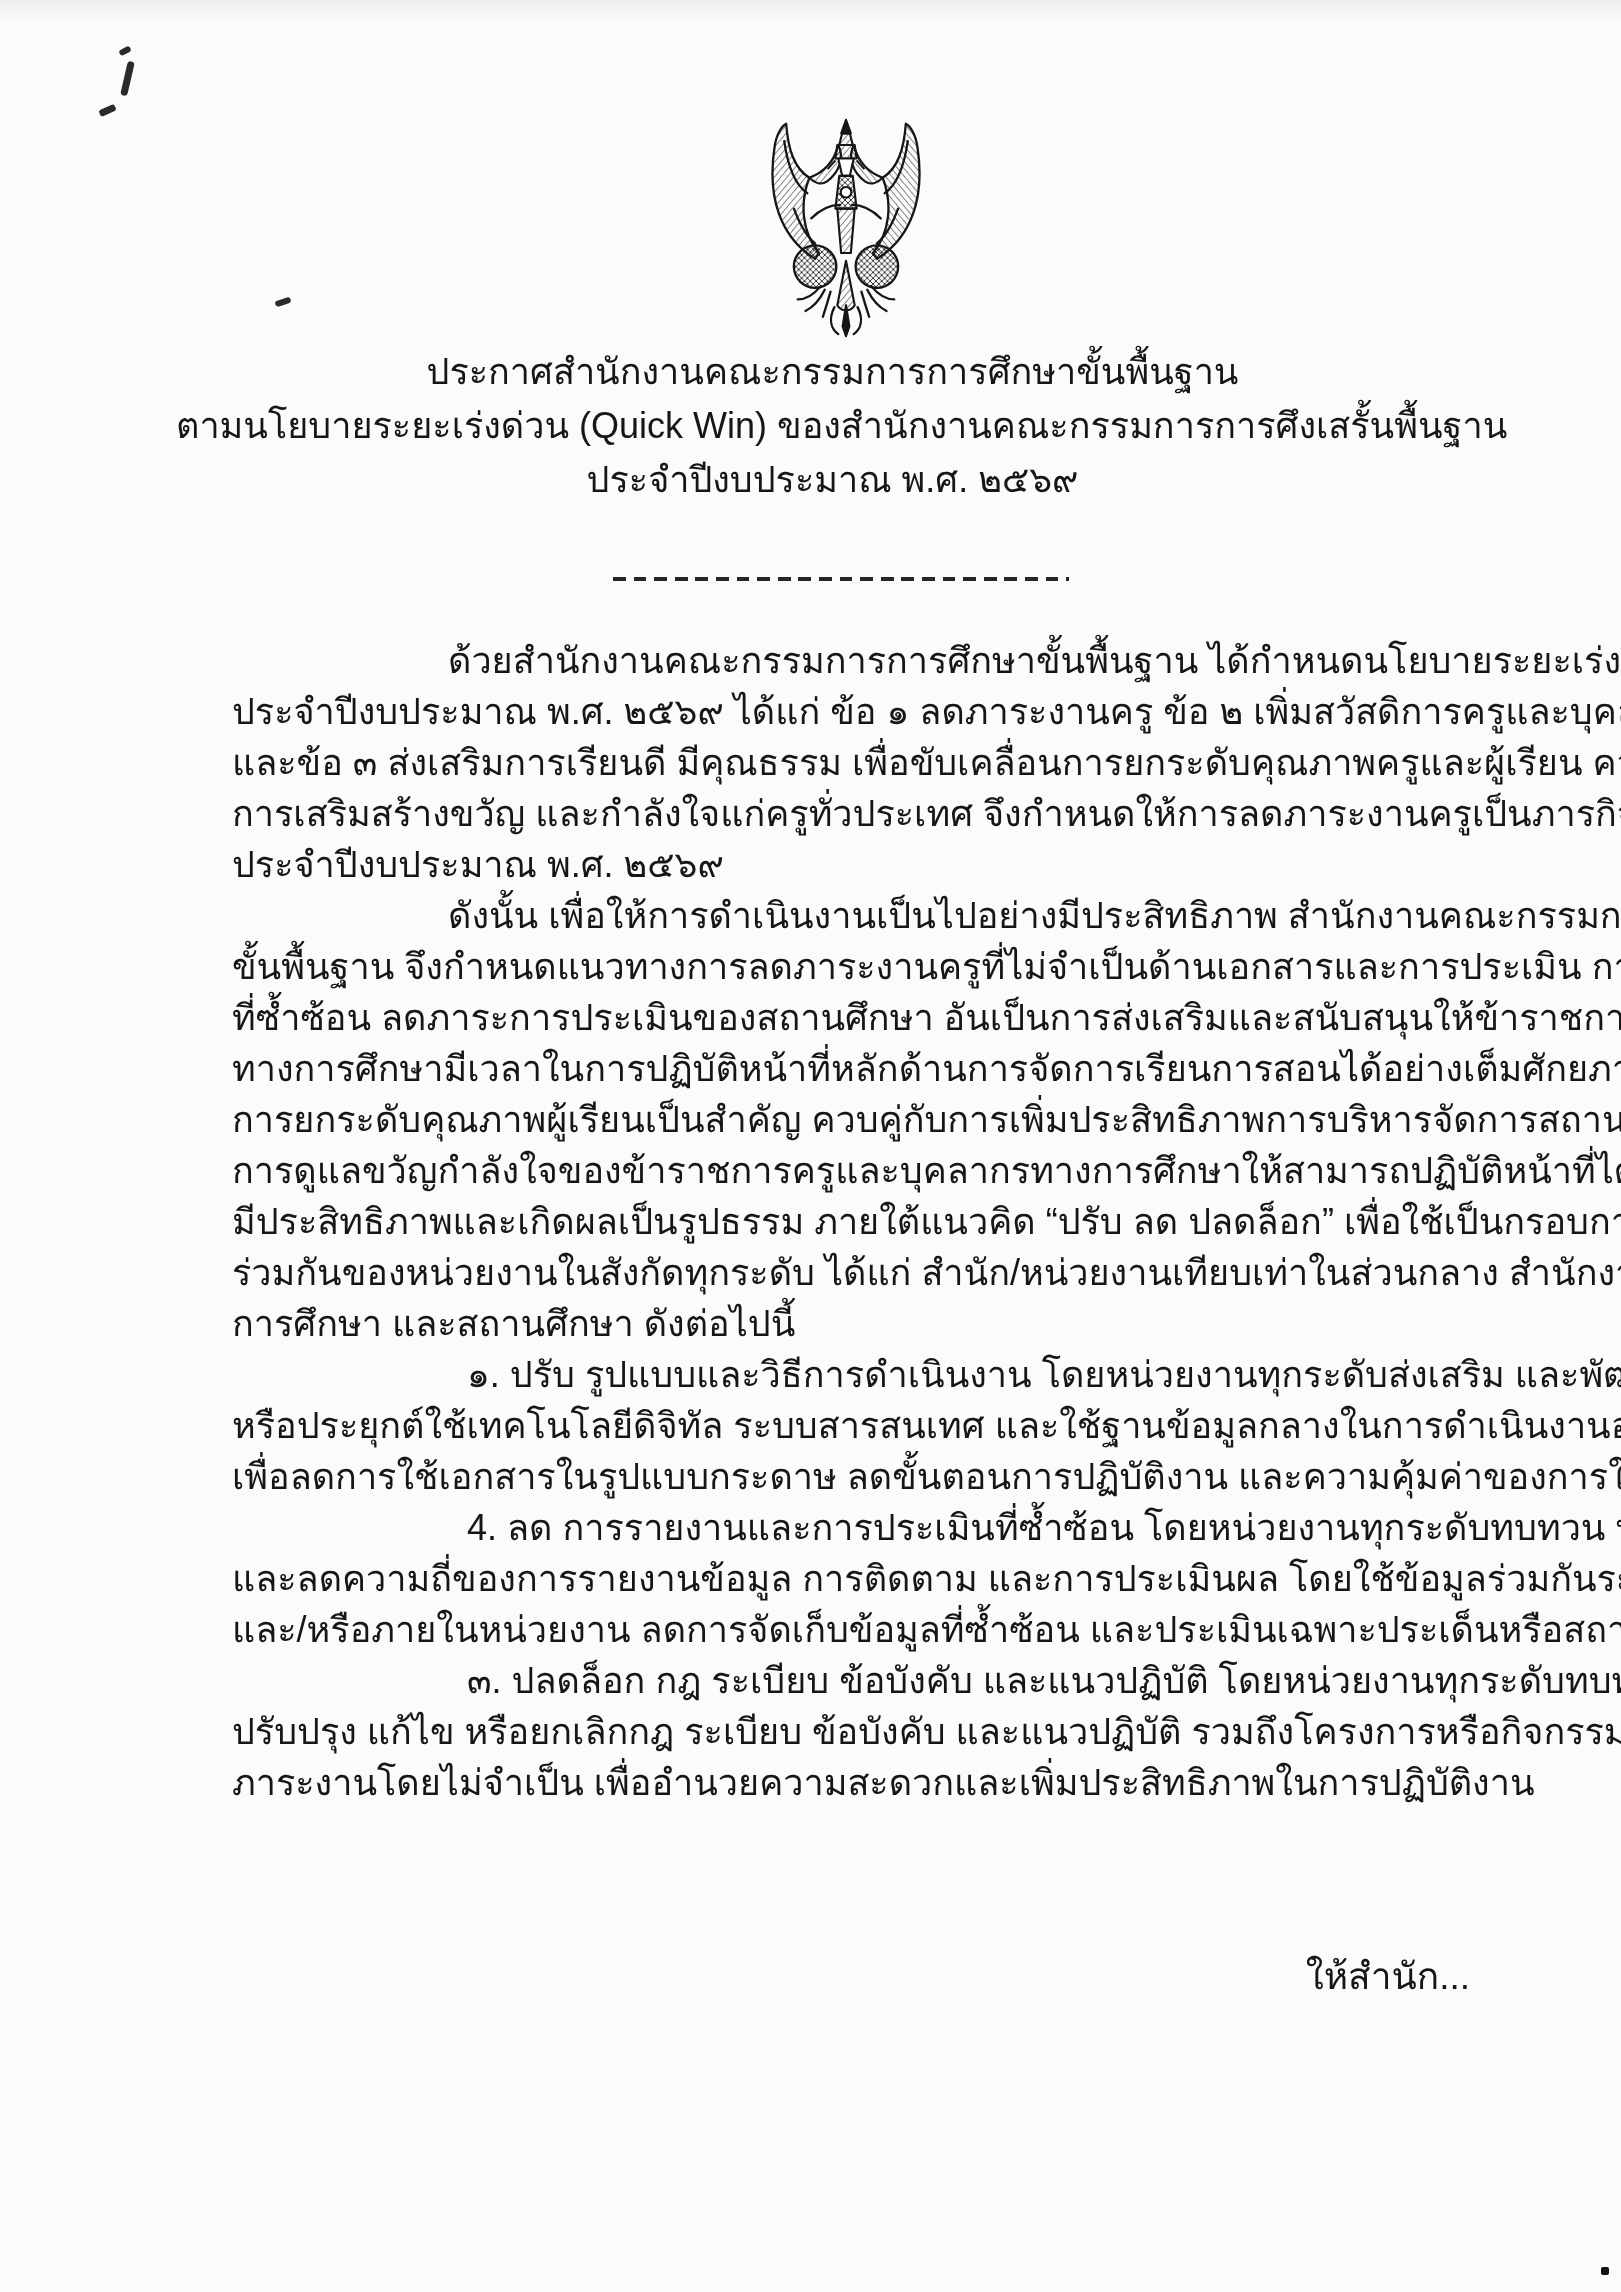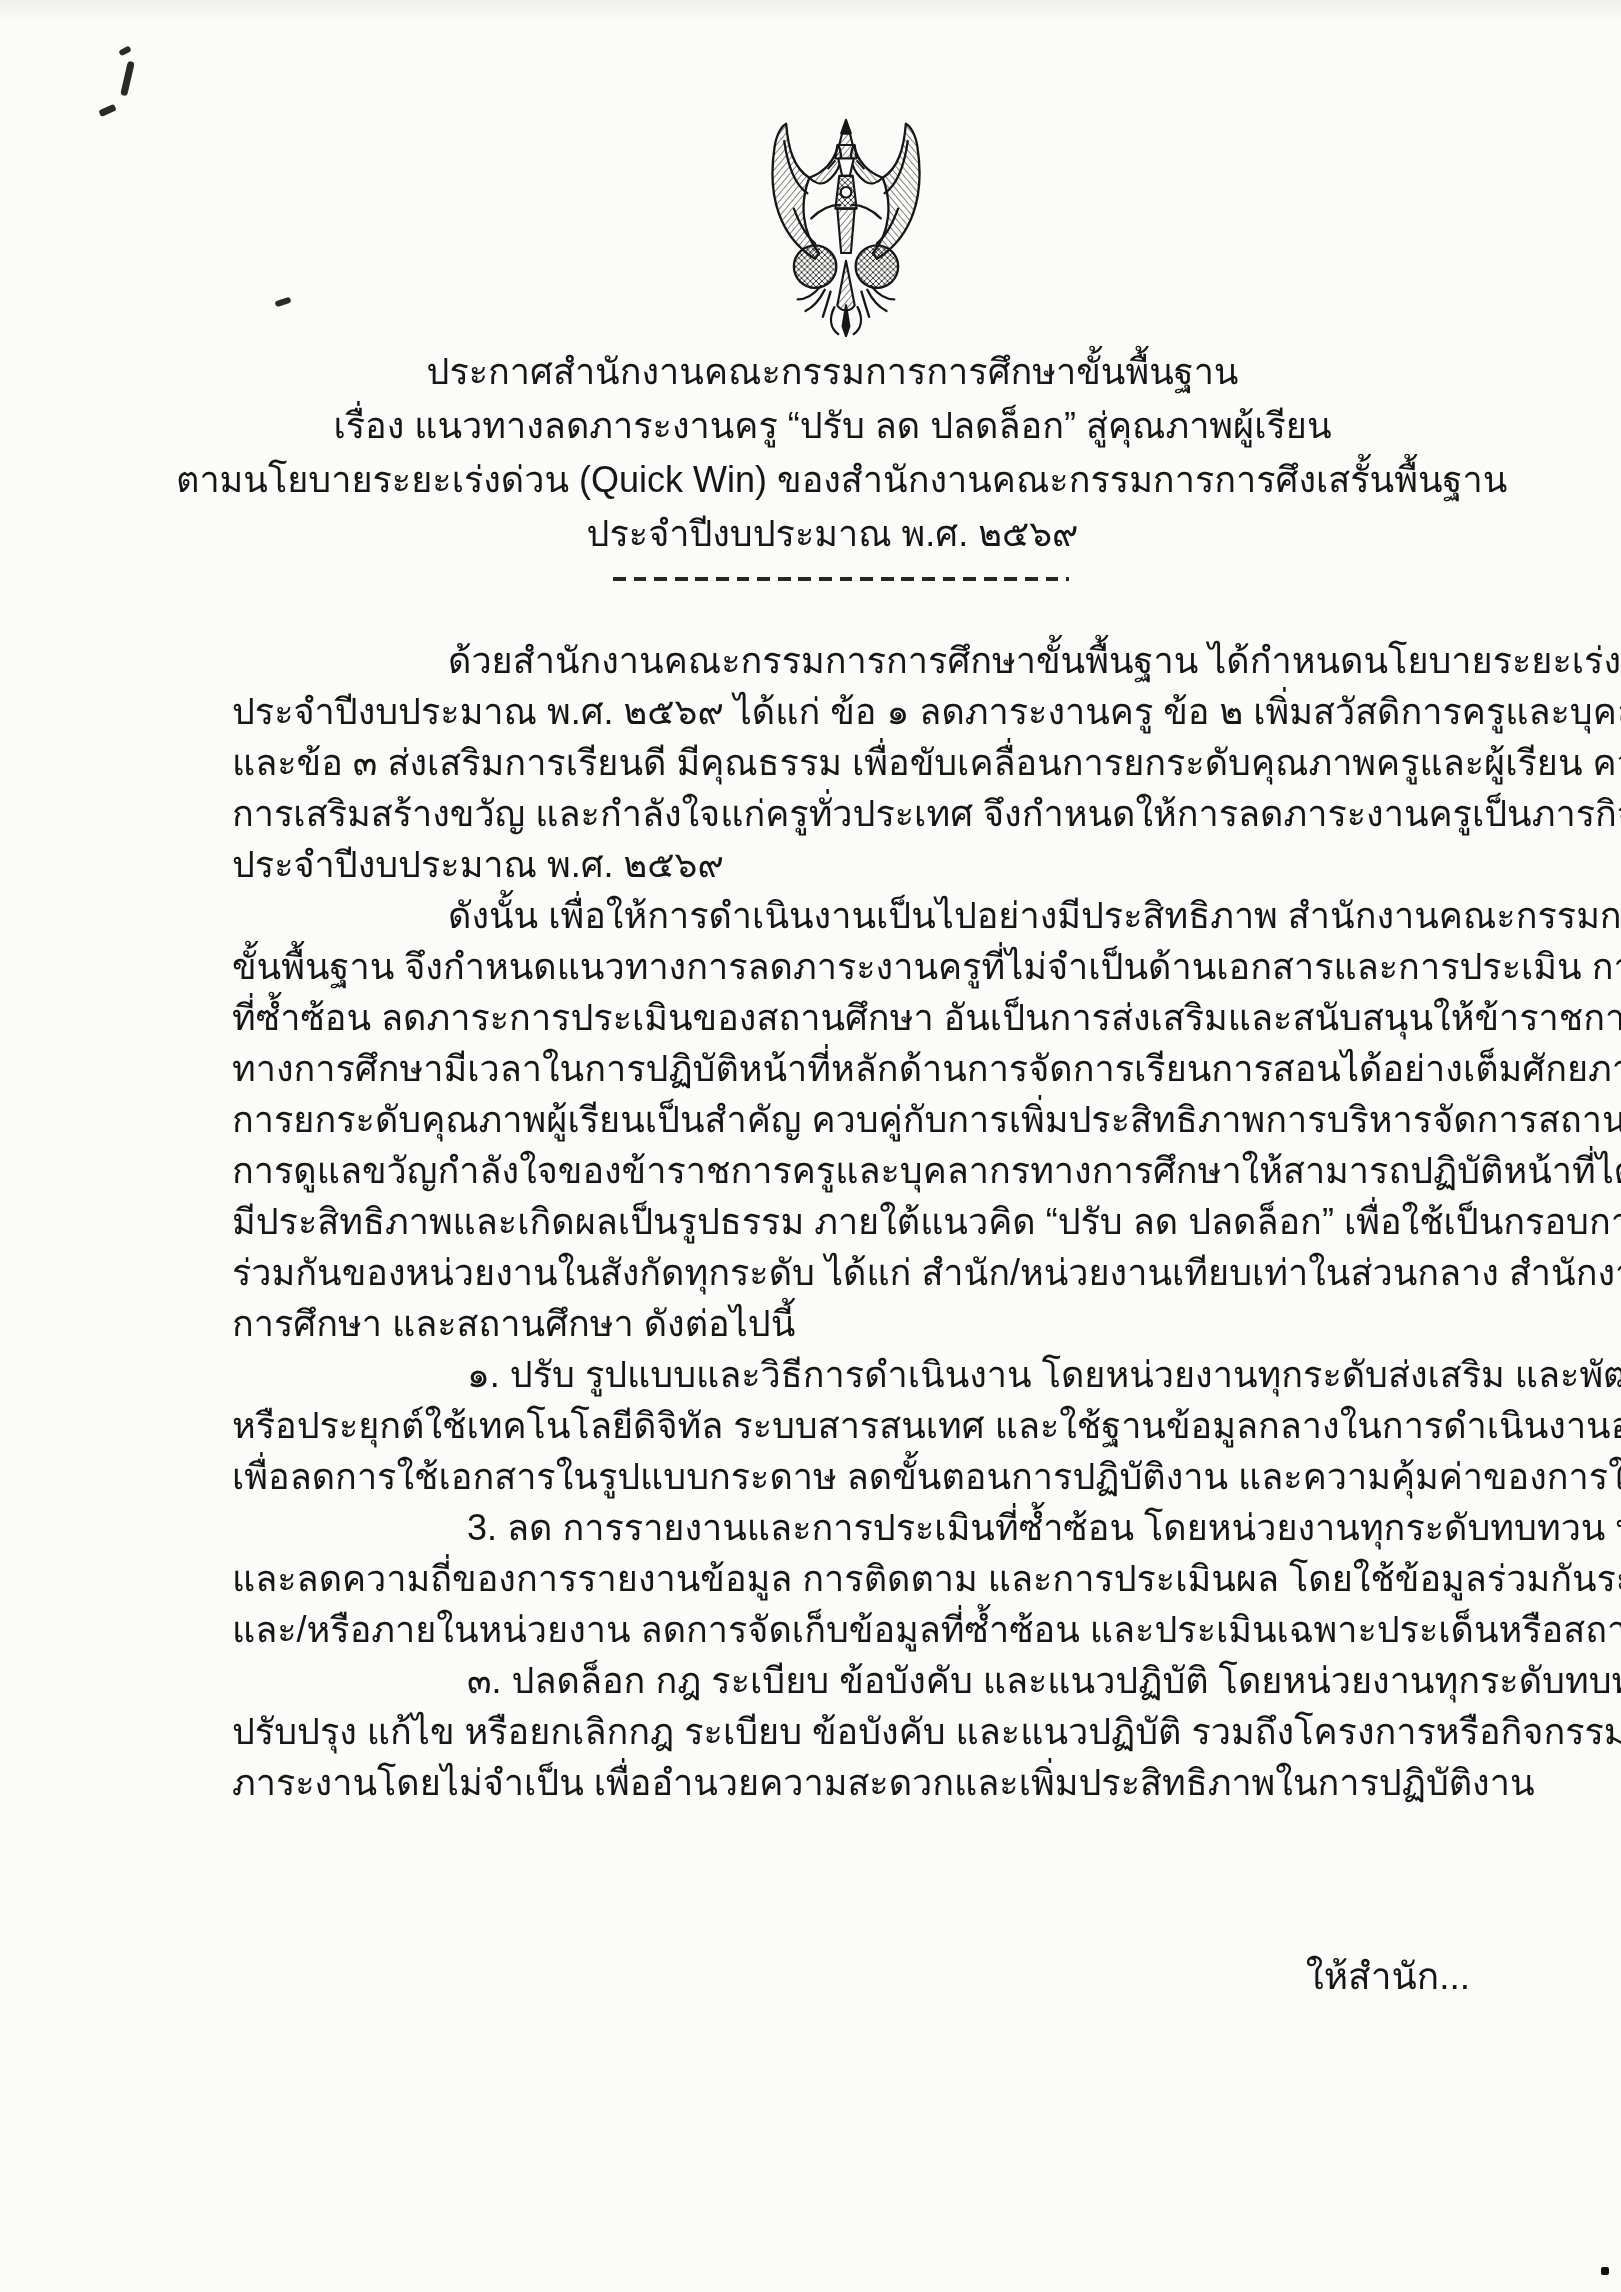--- a/index.html
+++ b/index.html
@@ -129,21 +129,20 @@
         <path d="M91,96 L109,96 L105,142 L95,142 Z" fill="url(#hx)"></path>
 
         <path d="M100,150 L91,196 C95,203 105,203 109,196 Z" fill="url(#hx)"></path>
         <path d="M100,196 L96.5,218 L100,228 L103.5,218 Z" fill="#161616"></path>
       </g>
     </svg>
   </div>
 
   <div class="titles">
     <div class="title-line">ประกาศสำนักงานคณะกรรมการการศึกษาขั้นพื้นฐาน</div>
-    <div class="title-line">เรื่อง แนวทางลดภาระงานครู “ปรับ ลด ปลดล็อก” สู่คุณภาพผู้เรียน</div>
     <div class="title-line">ตามนโยบายระยะเร่งด่วน (Quick Win) ของสำนักงานคณะกรรมการการศึงเสรั้นพื้นฐาน</div>
     <div class="title-line">ประจำปีงบประมาณ พ.ศ. ๒๕๖๙</div>
   </div>
   <div class="divider"></div>
 
   <div class="doc-body">
 
     <div class="t-line indent">ด้วยสำนักงานคณะกรรมการการศึกษาขั้นพื้นฐาน ได้กำหนดนโยบายระยะเร่งด่วน (Quick Win)</div>
     <div class="t-line">ประจำปีงบประมาณ พ.ศ. ๒๕๖๙ ได้แก่ ข้อ ๑ ลดภาระงานครู ข้อ ๒ เพิ่มสวัสดิการครูและบุคลากรทางการศึกษา</div>
     <div class="t-line">และข้อ ๓ ส่งเสริมการเรียนดี มีคุณธรรม เพื่อขับเคลื่อนการยกระดับคุณภาพครูและผู้เรียน ควบคู่กับ</div>
@@ -163,21 +162,21 @@
     <div class="t-line">การศึกษา และสถานศึกษา ดังต่อไปนี้</div>
 
 
     <div class="t-line indent-item">
       <span class="bold">๑. ปรับ</span><span> รูปแบบและวิธีการดำเนินงาน โดยหน่วยงานทุกระดับส่งเสริม และพัฒนา</span>
     </div>
     <div class="t-line">หรือประยุกต์ใช้เทคโนโลยีดิจิทัล ระบบสารสนเทศ และใช้ฐานข้อมูลกลางในการดำเนินงานอย่างเป็นระบบ</div>
     <div class="t-line">เพื่อลดการใช้เอกสารในรูปแบบกระดาษ ลดขั้นตอนการปฏิบัติงาน และความคุ้มค่าของการใช้ทรัพยากร</div>
 
     <div class="t-line indent-item">
-      <span class="bold">3. ลด</span><span> การรายงานและการประเมินที่ซ้ำซ้อน โดยหน่วยงานทุกระดับทบทวน บูรณาการ</span>
+      <span class="bold">4. ลด</span><span> การรายงานและการประเมินที่ซ้ำซ้อน โดยหน่วยงานทุกระดับทบทวน บูรณาการ</span>
     </div>
     <div class="t-line">และลดความถี่ของการรายงานข้อมูล การติดตาม และการประเมินผล โดยใช้ข้อมูลร่วมกันระหว่างหน่วยงาน</div>
     <div class="t-line">และ/หรือภายในหน่วยงาน ลดการจัดเก็บข้อมูลที่ซ้ำซ้อน และประเมินเฉพาะประเด็นหรือสถานศึกษา</div>
 
     <div class="t-line indent-item">
       <span class="bold">๓. ปลดล็อก</span><span> กฎ ระเบียบ ข้อบังคับ และแนวปฏิบัติ โดยหน่วยงานทุกระดับทบทวน</span>
     </div>
     <div class="t-line">ปรับปรุง แก้ไข หรือยกเลิกกฎ ระเบียบ ข้อบังคับ และแนวปฏิบัติ รวมถึงโครงการหรือกิจกรรมที่ก่อให้เกิด</div>
     <div class="t-line">ภาระงานโดยไม่จำเป็น เพื่ออำนวยความสะดวกและเพิ่มประสิทธิภาพในการปฏิบัติงาน</div>
   </div>

